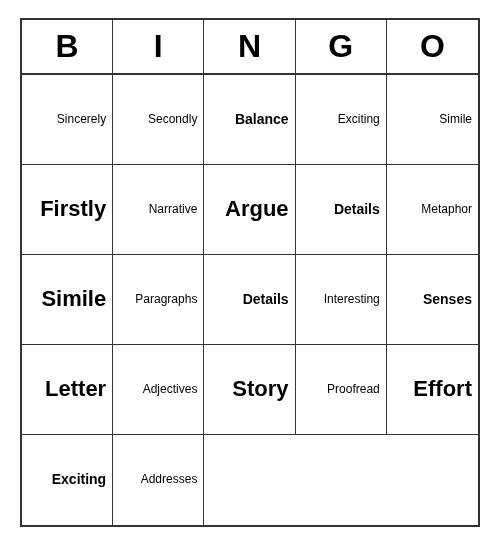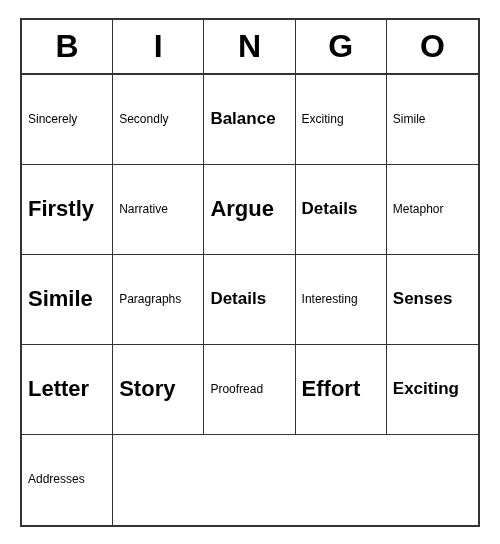--- a/index.html
+++ b/index.html
@@ -34,40 +34,40 @@
     .bingo-grid {
       display: grid;
       grid-template-columns: repeat(5, 1fr);
       grid-template-rows: repeat(5, 90px);
     }
     .bingo-cell {
       border-right: 1px solid #333;
       border-bottom: 1px solid #333;
       display: flex;
       align-items: center;
-      justify-content: flex-start;
+      justify-content: flex-end;
       text-align: center;
       padding: 6px;
     }
     .bingo-cell:nth-child(5n) {
       border-right: none;
     }
     .bingo-grid .bingo-cell:nth-child(n+21) {
       border-bottom: none;
     }
     .bingo-cell .cell-text {
       font-size: 13px;
       line-height: 1.2;
     }
     .bingo-cell .cell-text.large {
       font-size: 22px;
       font-weight: bold;
     }
     .bingo-cell .cell-text.medium {
-      font-size: 17px;
+      font-size: 14px;
       font-weight: bold;
     }
     .bingo-cell .cell-text.small {
       font-size: 12px;
     }
   </style>
 </head>
 <body>
 
 <div class="bingo-card">
@@ -121,20 +121,23 @@
       <div class="bingo-cell">
         <span class="cell-text small">Interesting</span>
       </div>
       <div class="bingo-cell">
         <span class="cell-text medium">Senses</span>
       </div>
       <div class="bingo-cell">
         <span class="cell-text large">Letter</span>
       </div>
       <div class="bingo-cell">
+        <span class="cell-text small">Adjectives</span>
+      </div>
+      <div class="bingo-cell">
         <span class="cell-text large">Story</span>
       </div>
       <div class="bingo-cell">
         <span class="cell-text small">Proofread</span>
       </div>
       <div class="bingo-cell">
         <span class="cell-text large">Effort</span>
       </div>
       <div class="bingo-cell">
         <span class="cell-text medium">Exciting</span>

